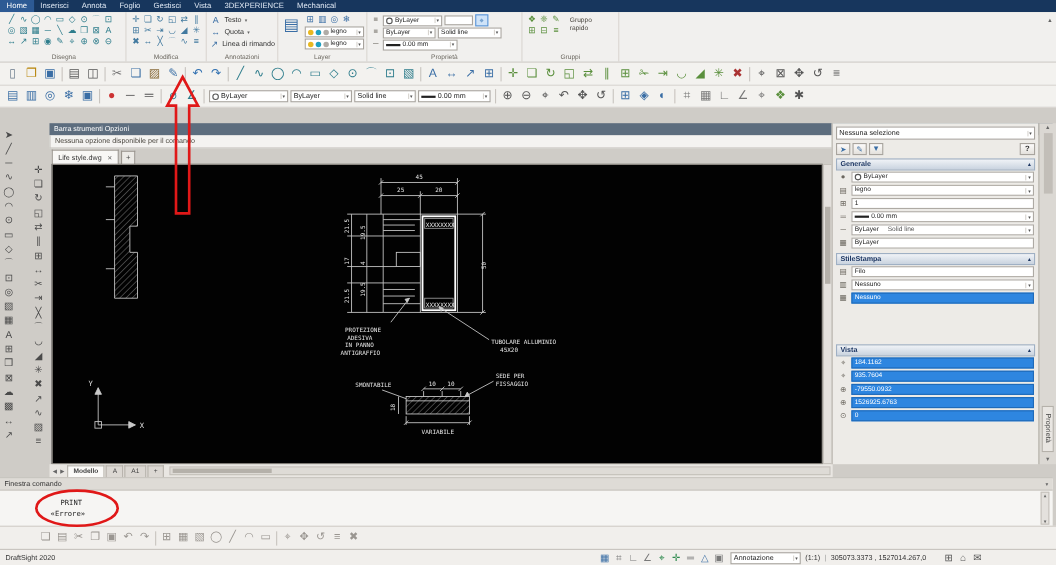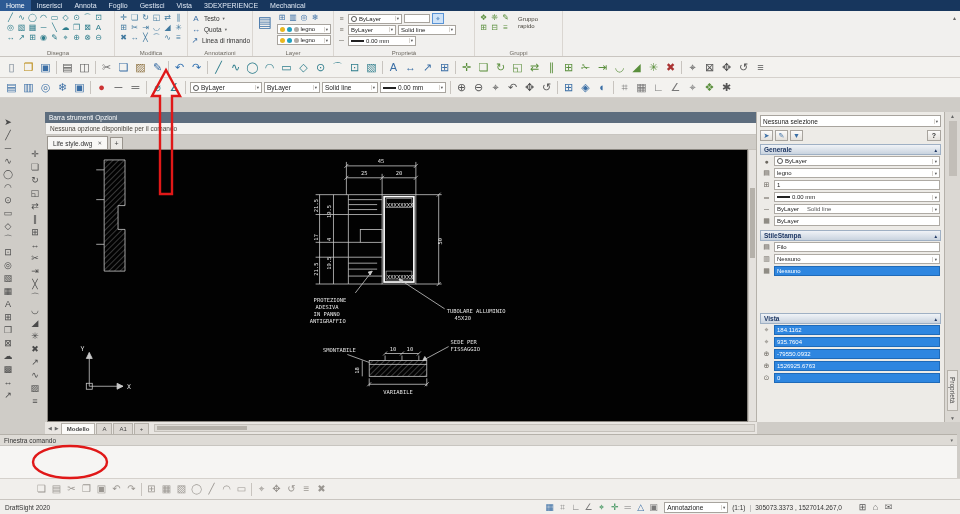--- a/index.html
+++ b/index.html
@@ -715,20 +715,28 @@
       <span class="vtext">Proprietà</span>
     </div>
     <span class="ssarr">▼</span>
   </div>
 
   <div id="cmdwin">
     <div class="cmdtitle">
       <span>Finestra comando</span>
       <span class="arr">▾</span>
     </div>
+    <div class="cmdbody">
+      <span class="cline1">PRINT</span>
+      <span class="cline2">«Errore»</span>
+      <span id="cmdscroll">
+        <span>▲</span>
+        <span>▼</span>
+      </span>
+    </div>
   </div>
 
   <div id="bottombar">
       <span class="bicn" style="color: rgb(154, 150, 145);">❏</span>
       <span class="bicn" style="color: rgb(154, 150, 145);">▤</span>
       <span class="bicn" style="color: rgb(154, 150, 145);">✂</span>
       <span class="bicn" style="color: rgb(154, 150, 145);">❐</span>
       <span class="bicn" style="color: rgb(154, 150, 145);">▣</span>
       <span class="bicn" style="color: rgb(154, 150, 145);">↶</span>
       <span class="bicn" style="color: rgb(154, 150, 145);">↷</span>

